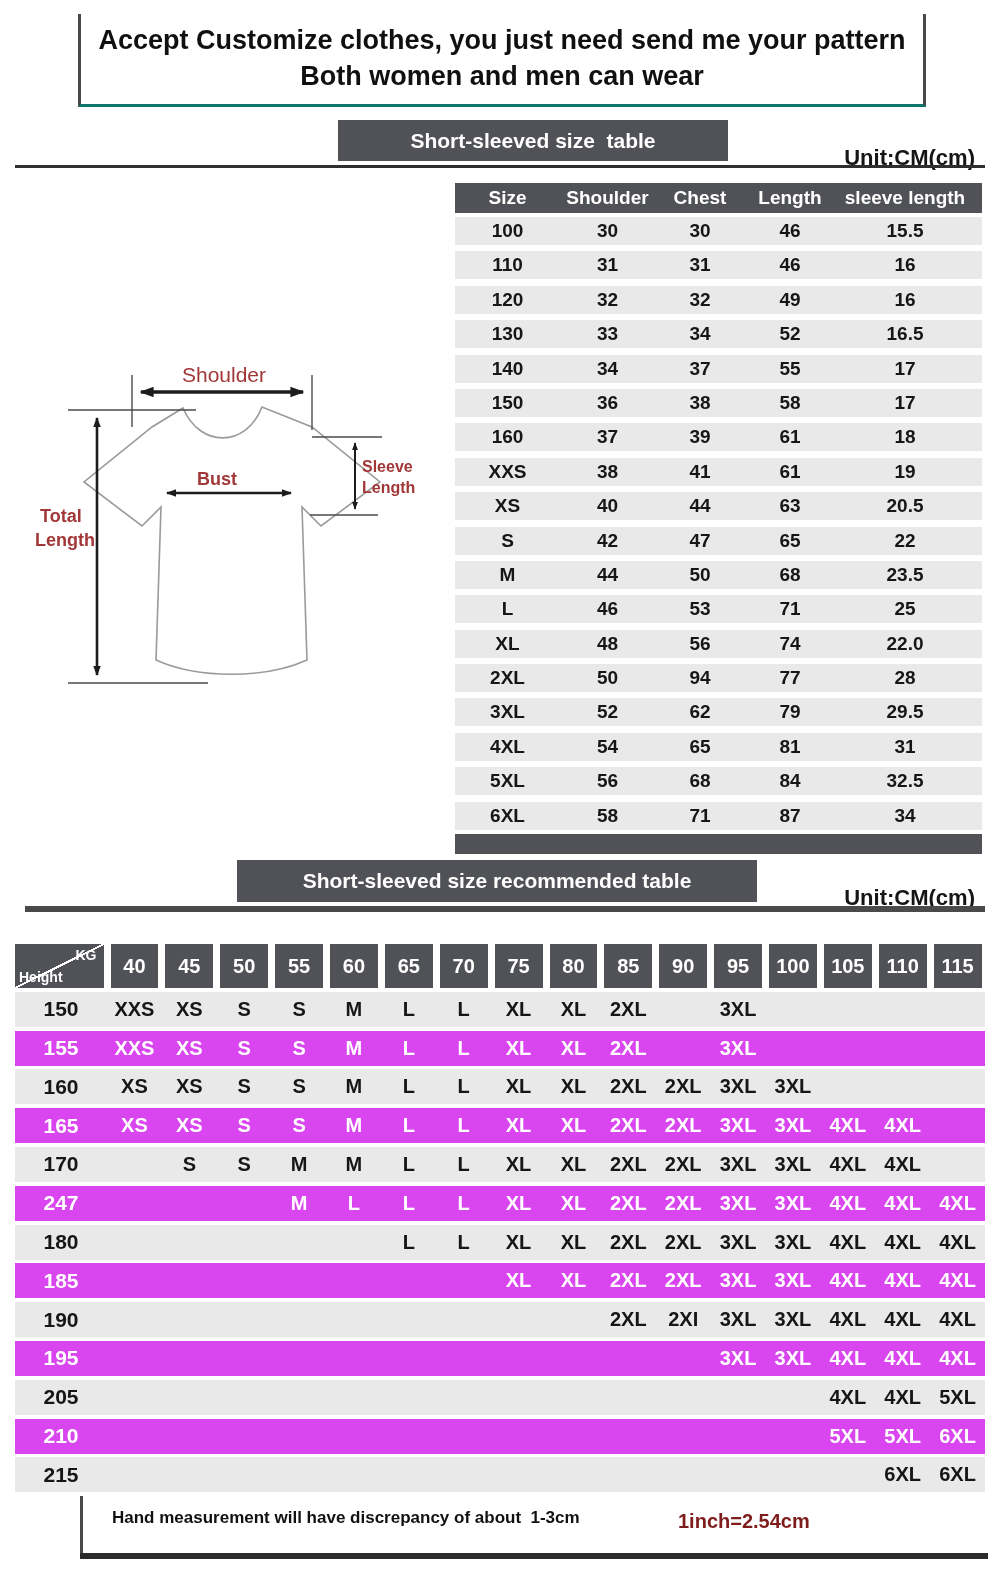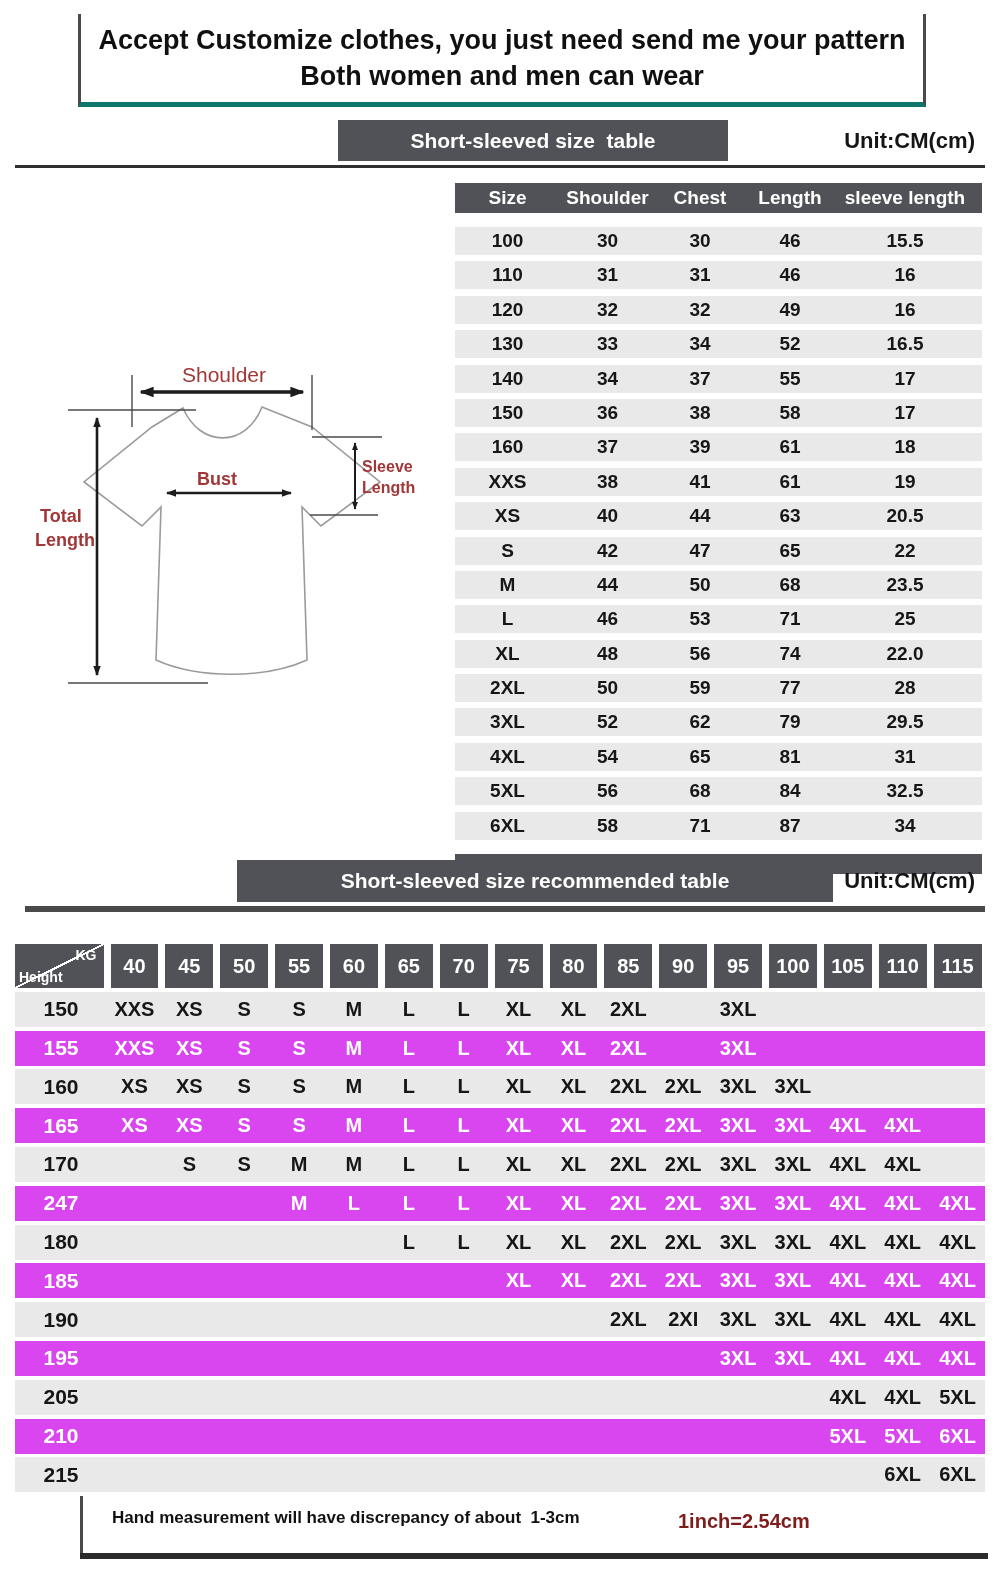--- a/index.html
+++ b/index.html
@@ -2,42 +2,42 @@
 <html><head>
 <meta charset="utf-8">
 <style>
   html,body{margin:0;padding:0;background:#fff;}
   .page{position:relative;width:999px;height:1590px;background:#ffffff;
         font-family:"Liberation Sans",sans-serif;overflow:hidden;}
   .abs{position:absolute;}
 
   
   .hdr-frame{left:78px;top:14px;width:848px;height:93px;box-sizing:border-box;
-    border-left:3px solid #4a4a4a;border-right:3px solid #4a4a4a;border-bottom:5px solid #0f766e;
+    border-left:3px solid #4a4a4a;border-right:3px solid #4a4a4a;border-bottom:3px solid #0f766e;
     display:flex;flex-direction:column;align-items:center;justify-content:flex-start;padding-top:9px;}
   .hdr-line{font-size:27px;font-weight:bold;color:#101010;line-height:1.32;white-space:nowrap;}
 
   
   .title-box{background:#515257;color:#fff;font-weight:bold;display:flex;align-items:center;justify-content:center;white-space:pre;}
   #title1{left:295px;top:120px;width:390px;height:41px;font-size:21px;margin-left:43px;}
-  #title2{left:237px;top:860px;width:596px;height:42px;font-size:21px;}
-  .unit{color:#151515;font-weight:bold;font-size:22px;display:flex;align-items:center;justify-content:flex-end;}
+  #title2{left:237px;top:860px;width:520px;height:42px;font-size:21px;}
+  .unit{color:#151515;font-weight:bold;font-size:22px;display:flex;align-items:center;justify-content:flex-end;margin-top:17px;}
   #unit1{left:795px;top:120px;width:180px;height:41px;}
   #unit2{left:795px;top:860px;width:180px;height:42px;}
   #rule1{left:15px;top:165px;width:970px;height:3px;background:#2f2f2f;}
   #rule2{left:25px;top:906px;width:960px;height:6px;background:#4a4a4a;}
 
   
   #diagram{left:10px;top:330px;width:430px;height:380px;}
   .guide{stroke:#4a4a4a;stroke-width:1.4;}
   .arrow{stroke:#1c1c1c;}
   .redlbl{fill:#a23737;font-family:"Liberation Sans",sans-serif;}
 
   
-  .size-table{left:455px;top:183px;width:527px;display:flex;flex-direction:column;gap:14px;}
+  .size-table{left:455px;top:183px;width:527px;display:flex;flex-direction:column;gap:4px;}
   .st-grid{display:grid;grid-template-columns:105px 95px 90px 90px 140px;align-items:center;text-align:center;}
   .st-header{height:30px;background:#515257;color:#ffffff;font-weight:bold;font-size:19px;}
   .st-body{display:flex;flex-direction:column;gap:6.4px;}
   .st-row{height:28px;background:#e9e9e9;color:#161616;font-weight:bold;font-size:19px;}
   .st-footer{height:20px;background:#515257;}
 
   
   .matrix{left:15px;top:944px;width:970px;}
   .mx-grid{display:grid;grid-template-columns:92px repeat(16,1fr);}
   .mx-header{height:44px;align-items:stretch;}
@@ -214,21 +214,21 @@
           <div>XL</div>
           <div>48</div>
           <div>56</div>
           <div>74</div>
           <div>22.0</div>
         </div>
 
         <div class="st-grid st-row">
           <div>2XL</div>
           <div>50</div>
-          <div>59</div>
+          <div>94</div>
           <div>77</div>
           <div>28</div>
         </div>
 
         <div class="st-grid st-row">
           <div>3XL</div>
           <div>52</div>
           <div>62</div>
           <div>79</div>
           <div>29.5</div>

